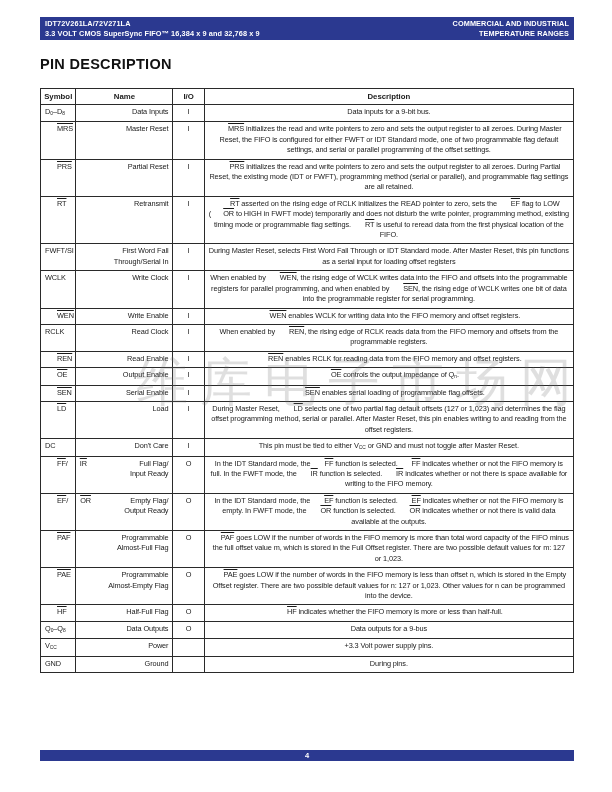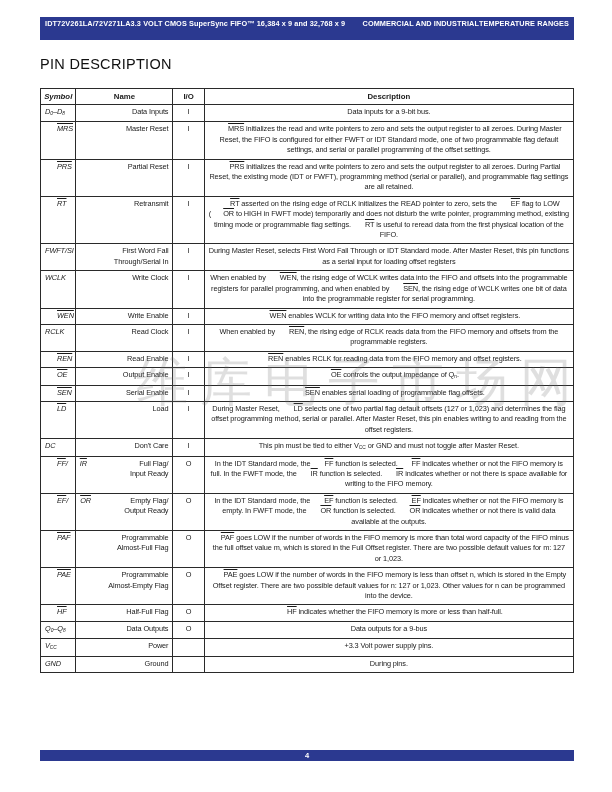--- a/index.html
+++ b/index.html
@@ -15,29 +15,29 @@
   
   .header-bar{
     position:absolute;top:17px;left:40px;width:534px;height:23px;
     background:#2b3990;
     color:#ffffff;
     display:flex;justify-content:space-between;
     box-sizing:border-box;
     padding:2px 5px 2px 5px;
   }
   .header-left,.header-right{
-    display:flex;flex-direction:row;justify-content:space-between;
+    display:flex;flex-direction:column;justify-content:space-between;
     font-size:7.3px;font-weight:bold;line-height:9.5px;
     letter-spacing:0.1px;
   }
   .header-right{text-align:right;}
   
   .page-title{
     position:absolute;top:56px;left:40px;
-    font-size:14.5px;font-weight:normal;color:#111;
+    font-size:14.5px;font-weight:bold;color:#111;
     letter-spacing:0.3px;
   }
   
   .pin-table{
     position:absolute;top:88px;left:40px;width:534px;
     border-collapse:collapse;
     table-layout:fixed;
   }
   .pin-table th,.pin-table td{
     border:1px solid #2a2a2a;
@@ -47,21 +47,21 @@
   .pin-table th{
     font-size:7.8px;font-weight:bold;text-align:center;
     padding:3px 2px;
     height:15px;
   }
   .pin-table td{
     font-size:7.35px;line-height:10.4px;
     padding:2px 4px 3px 4px;
     letter-spacing:-0.1px;
   }
-  .col-symbol{width:34px;font-style:italic;}
+  .col-symbol{width:34px;}
   .col-name{width:93px;white-space:pre-line;text-align:right;}
   .col-io{width:30px;text-align:center;}
   .col-desc{width:354px;text-align:center;}
   td.col-io{text-align:center;}
   
   .ol{text-decoration:overline;margin-left:12px;}
   .sb{font-size:0.66em;position:relative;top:1px;letter-spacing:0;}
   
   .watermark{
     position:absolute;top:352px;left:136px;

